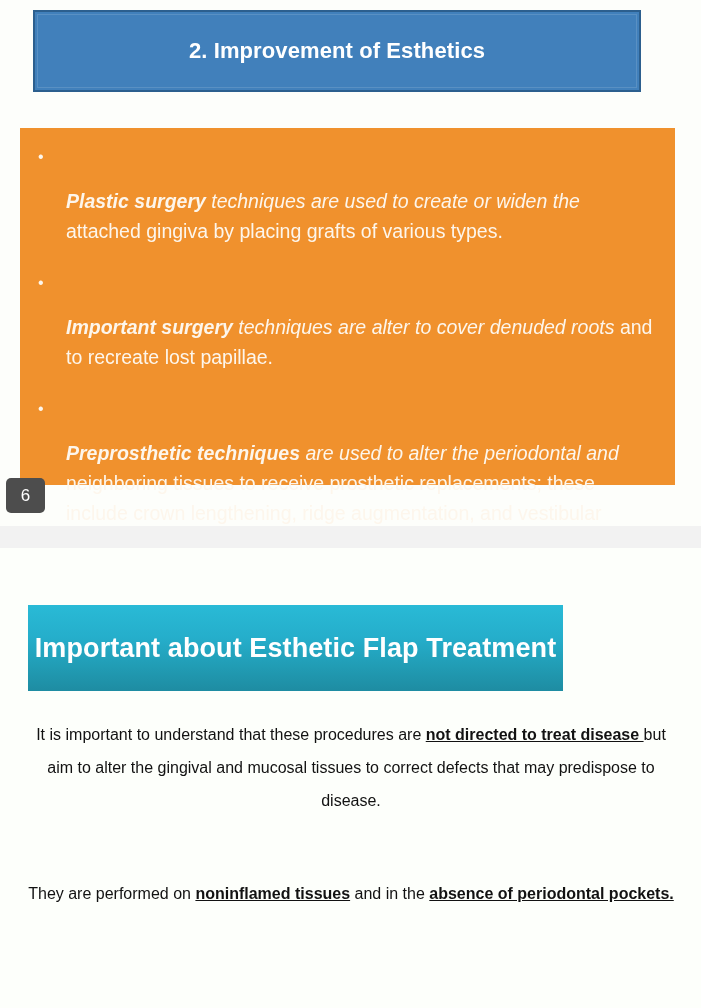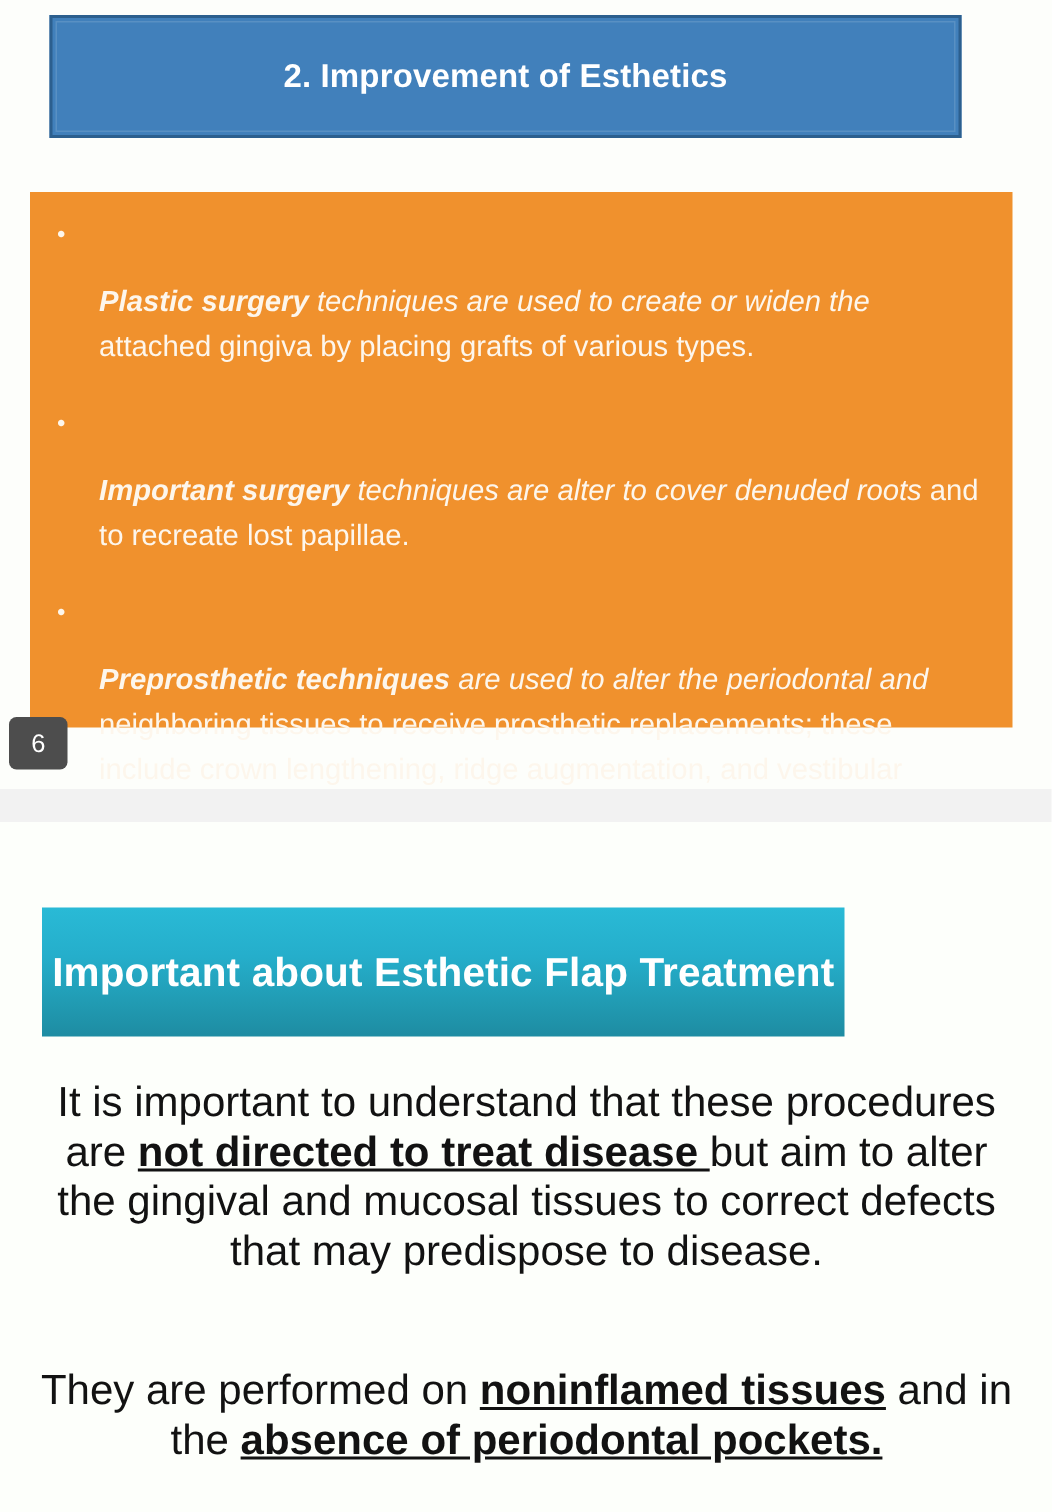--- a/index.html
+++ b/index.html
@@ -155,21 +155,21 @@
     letter-spacing: 0.1px;
   }
 
   .body-block {
     position: absolute;
     left: 26px;
     top: 170px;
     width: 650px;
     text-align: center;
     color: #121212;
-    font-size: 28px;
+    font-size: 16px;
     line-height: 33px;
   }
   .para { margin: 0; }
   .para.second { margin-top: 60px; }
   .bu { font-weight: bold; text-decoration: underline; }
 </style>
 </head>
 <body>
 
 <div class="deck">

